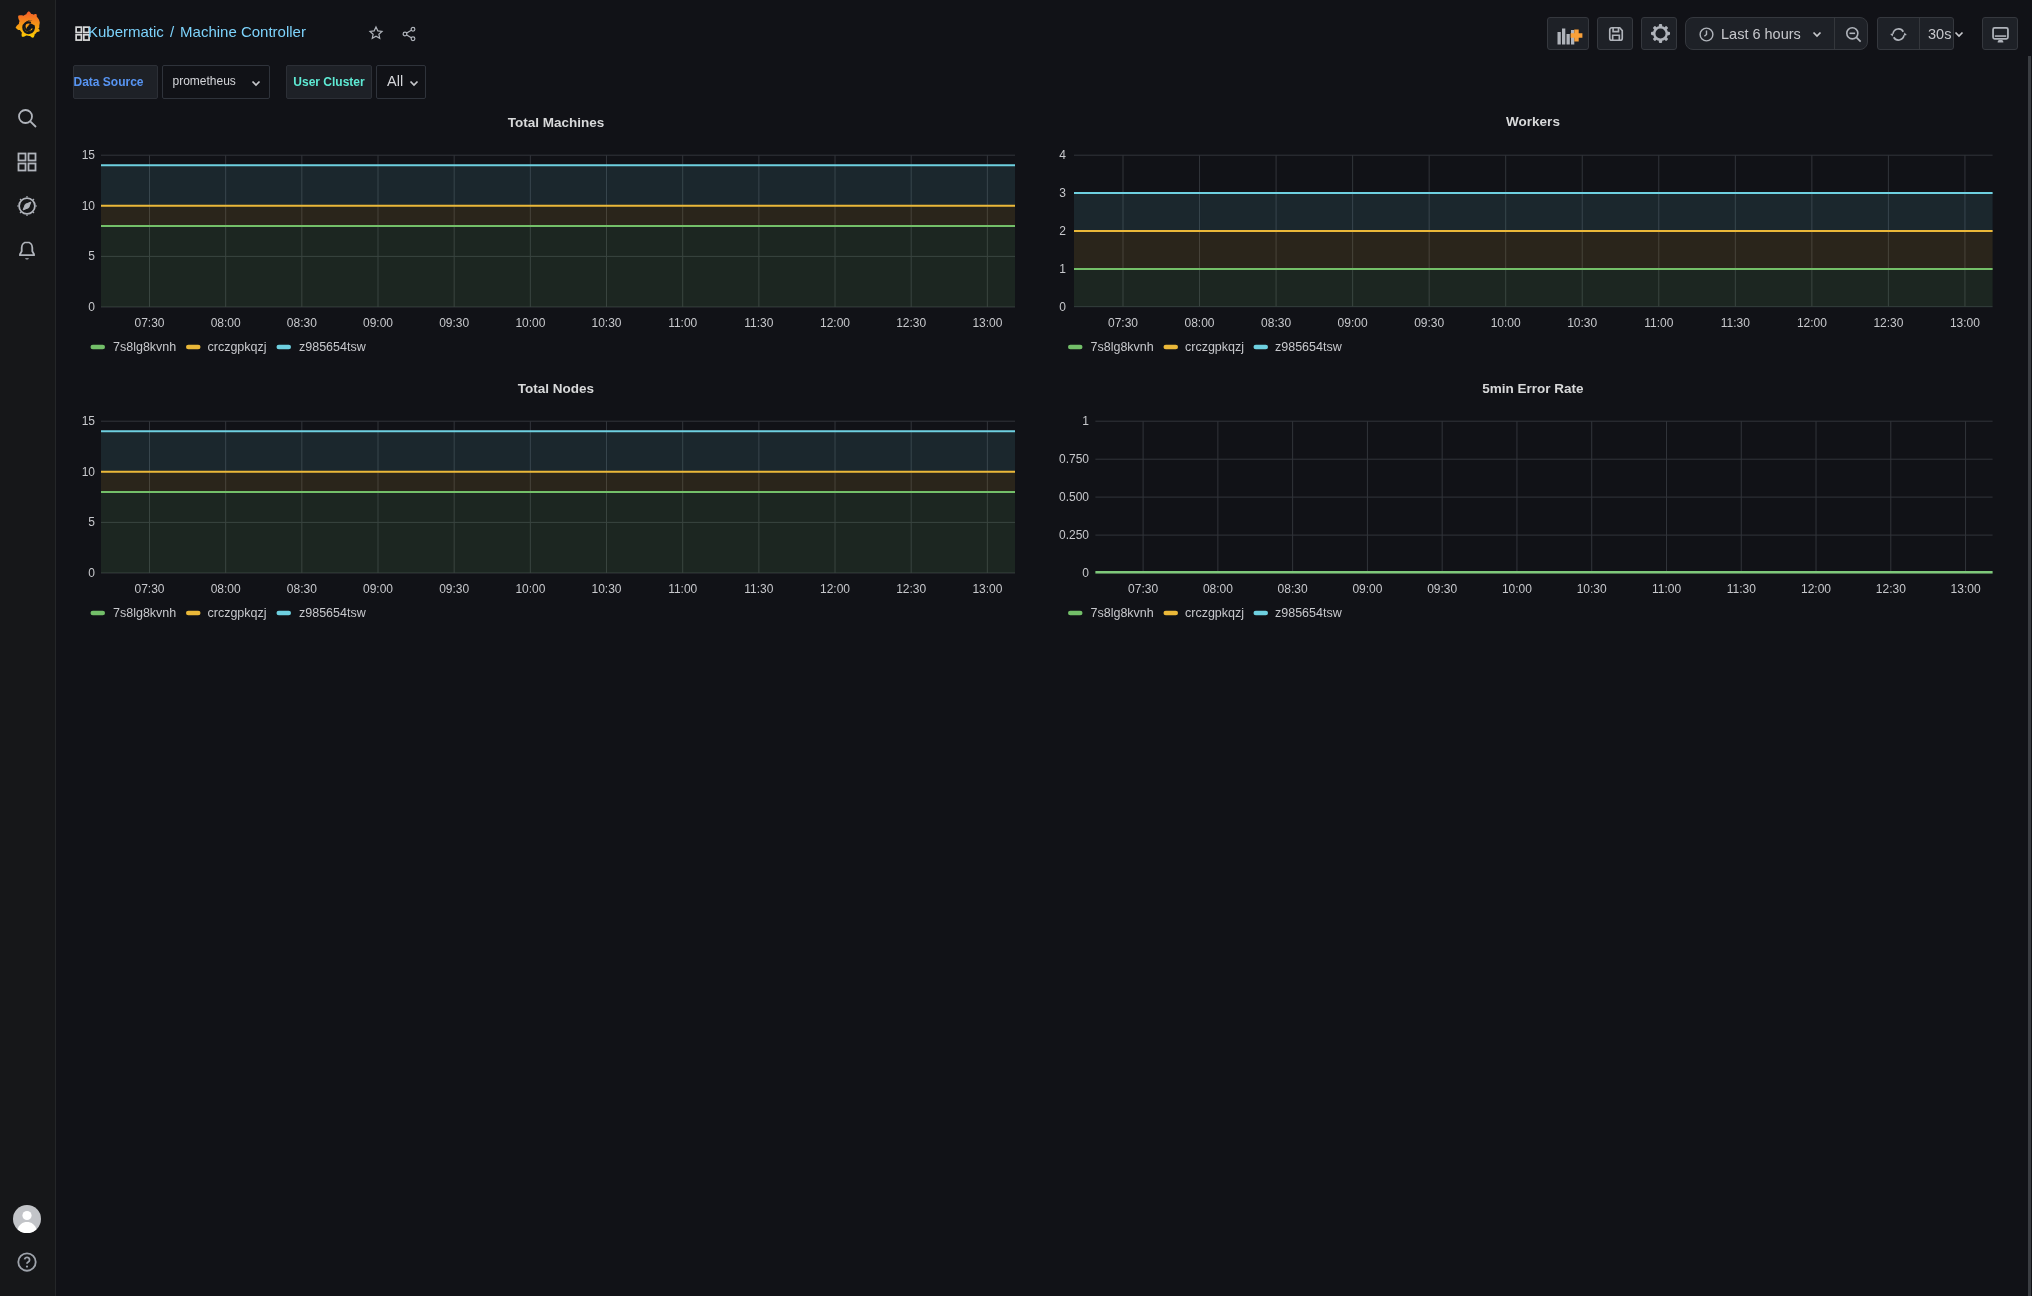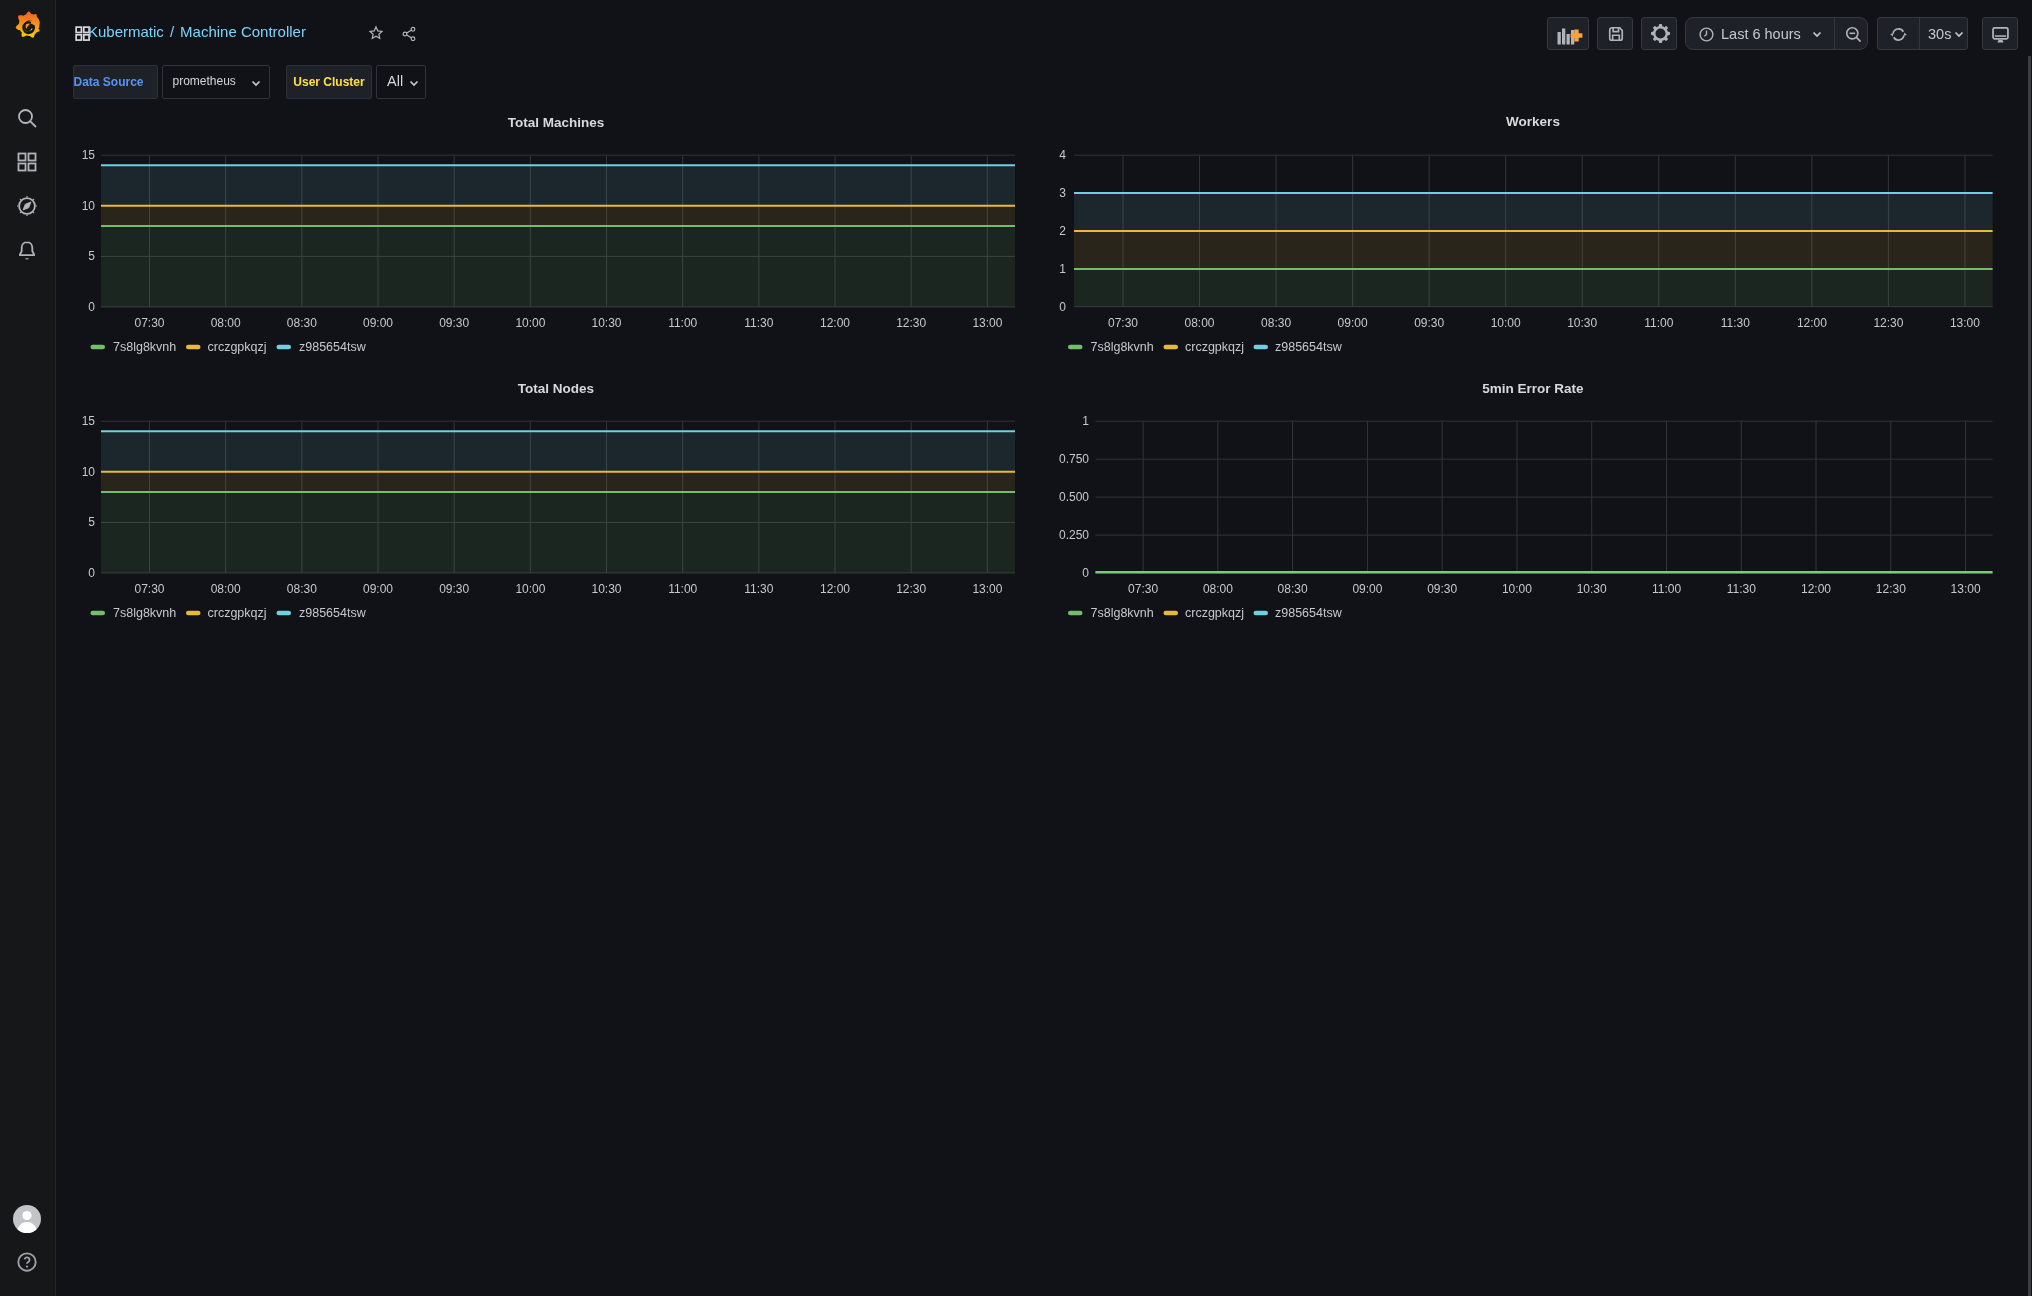--- a/index.html
+++ b/index.html
@@ -244,21 +244,21 @@
     <svg width="10" height="7" viewBox="0 0 10 7" style="position:absolute;left:126px;top:13px" fill="none" stroke="#c7c8cc" stroke-width="1.7">
       <path d="M1.5 1.5L5 5l3.5-3.5"></path>
     </svg>
     <div style="position:absolute;left:148px;top:0;bottom:0;width:1px;background:#34373c"></div>
     <svg width="19" height="19" viewBox="0 0 24 24" style="position:absolute;left:158px;top:7px" fill="none" stroke="#b0b4bb" stroke-width="2">
 <circle cx="10.5" cy="10.5" r="7"></circle>
       <line x1="15.6" y1="15.6" x2="21" y2="21"></line>
       <line x1="7" y1="10.5" x2="14" y2="10.5"></line>
     </svg>
   </div>
-<div style="position:absolute;left:1877px;top:17px;width:91px;height:33px;background:#1e2127;border:1px solid #35383e;border-radius:3px;box-sizing:border-box;">
+<div style="position:absolute;left:1877px;top:17px;width:77px;height:33px;background:#1e2127;border:1px solid #35383e;border-radius:3px;box-sizing:border-box;">
     <svg width="19" height="19" viewBox="0 0 24 24" style="position:absolute;left:11px;top:7px" fill="none" stroke="#b0b4bb" stroke-width="2.1">
 <path d="M5.11 10.78 A7 7 0 0 1 18.06 8.5"></path>
 <path d="M18.89 13.22 A7 7 0 0 1 5.94 15.5"></path>
 <path d="M5.6 10.4 l-4.1 0.9 l3.0 3.1 z" fill="#b0b4bb" stroke="none"></path>
 <path d="M18.4 13.6 l4.1 -0.9 l-3.0 -3.1 z" fill="#b0b4bb" stroke="none"></path>
 </svg>
     <div style="position:absolute;left:41px;top:0;bottom:0;width:1px;background:#34373c"></div>
     <span style="position:absolute;left:50px;top:8px;font-size:14.5px;color:#c7c8cc;font-weight:500">30s</span>
     <svg width="10" height="7" viewBox="0 0 10 7" style="position:absolute;left:76px;top:13px" fill="none" stroke="#c7c8cc" stroke-width="1.7">
       <path d="M1.5 1.5L5 5l3.5-3.5"></path>
@@ -275,21 +275,21 @@
 <div style="position:absolute;left:72.5px;top:65px;width:85px;height:34px;background:#1e2127;border:1px solid #2c2f36;border-radius:2px;box-sizing:border-box;display:flex;align-items:center;justify-content:flex-start">
 <span style="font-size:12px;font-weight:bold;color:#5794f2">Data Source</span>
   </div>
 <div style="position:absolute;left:161.5px;top:65px;width:108px;height:34px;border:1px solid #2f333b;border-radius:2px;box-sizing:border-box">
 <span style="position:absolute;left:10px;top:8px;font-size:12px;color:#d5d6da">prometheus</span>
     <svg width="10" height="7" viewBox="0 0 10 7" style="position:absolute;left:88px;top:14px" fill="none" stroke="#c7c8cc" stroke-width="1.7">
       <path d="M1.5 1.5L5 5l3.5-3.5"></path>
     </svg>
   </div>
 <div style="position:absolute;left:286px;top:65px;width:86px;height:34px;background:#1e2127;border:1px solid #2c2f36;border-radius:2px;box-sizing:border-box;display:flex;align-items:center;justify-content:center">
-<span style="font-size:12px;font-weight:bold;color:#fde047">User Cluster</span>
+<span style="font-size:12px;font-weight:bold;color:#5eead4">User Cluster</span>
   </div>
 <div style="position:absolute;left:376px;top:65px;width:50px;height:34px;border:1px solid #2f333b;border-radius:2px;box-sizing:border-box">
 <span style="position:absolute;left:10px;top:7px;font-size:14.5px;color:#d5d6da">All</span>
     <svg width="10" height="7" viewBox="0 0 10 7" style="position:absolute;left:32px;top:14px" fill="none" stroke="#c7c8cc" stroke-width="1.7">
       <path d="M1.5 1.5L5 5l3.5-3.5"></path>
     </svg>
   </div>
 
 <div style="position:absolute;left:0;top:0;width:56px;height:1296px;background:#161719;border-right:1px solid #242628;box-sizing:border-box">
 

